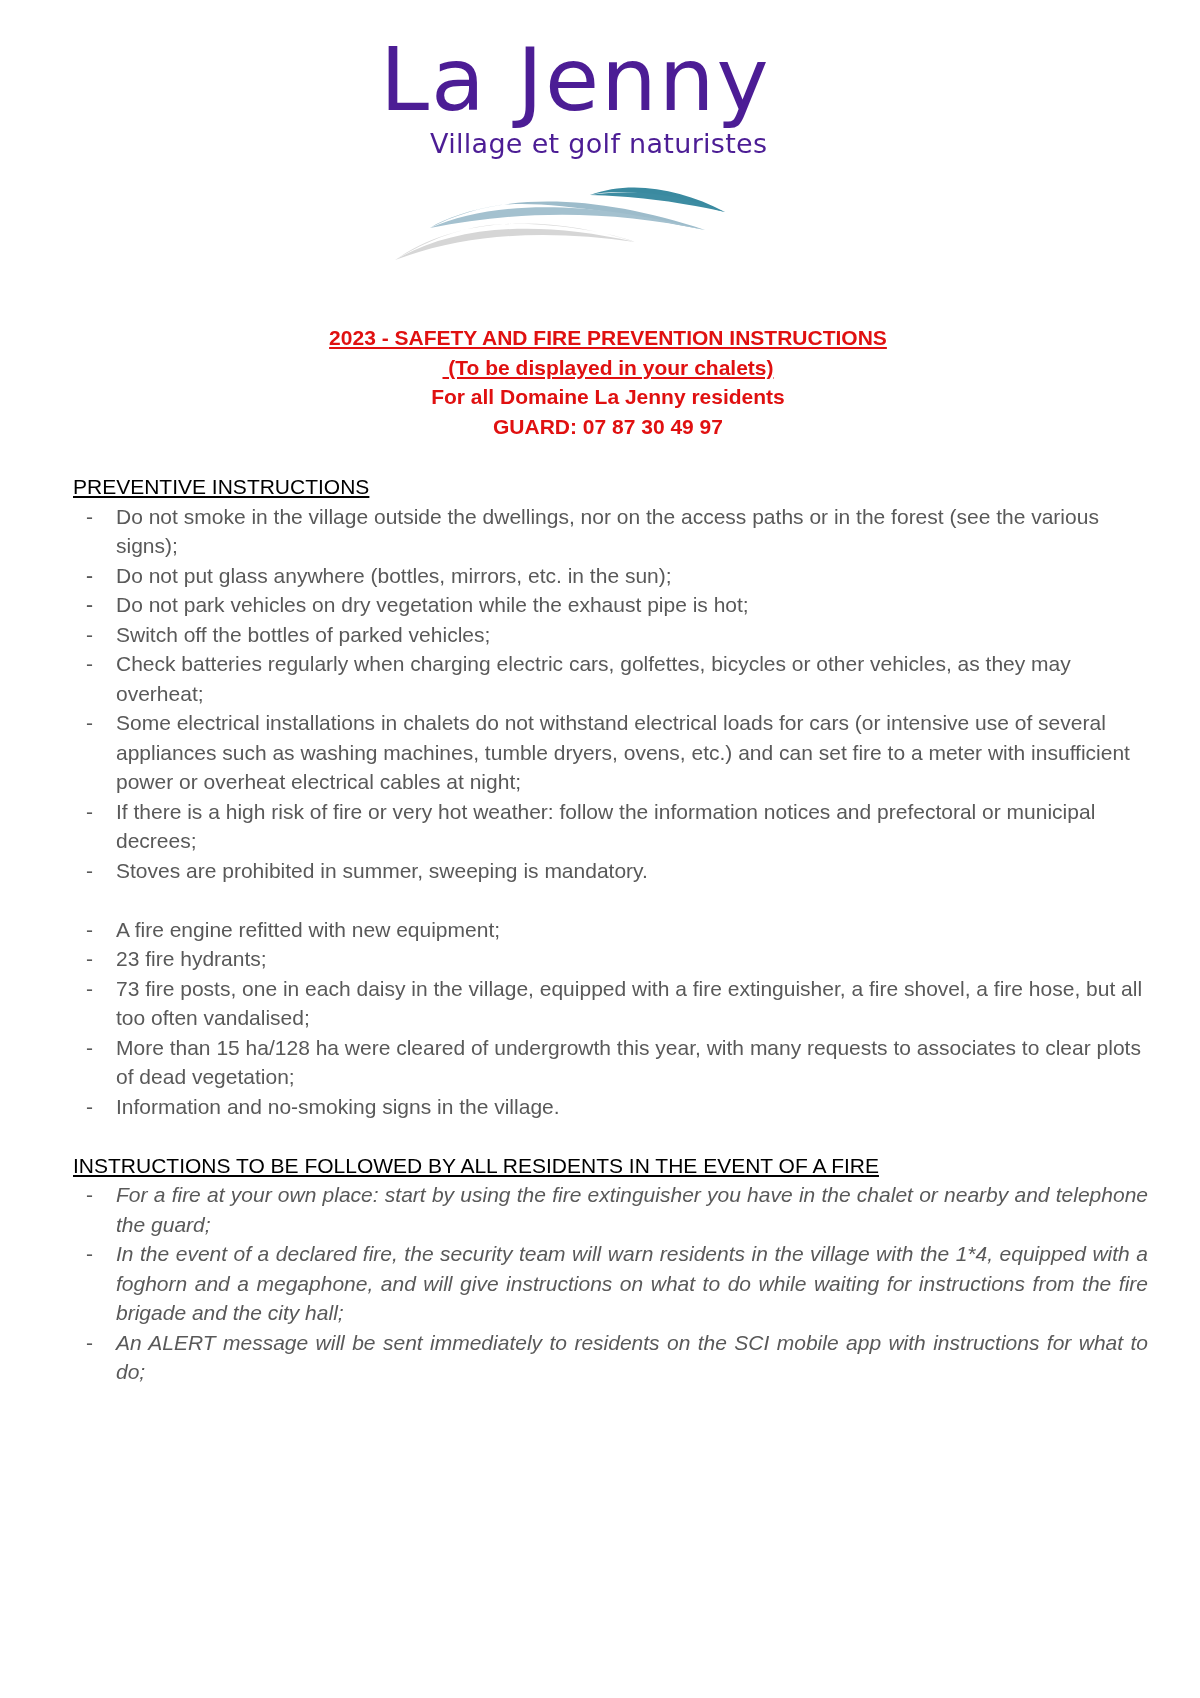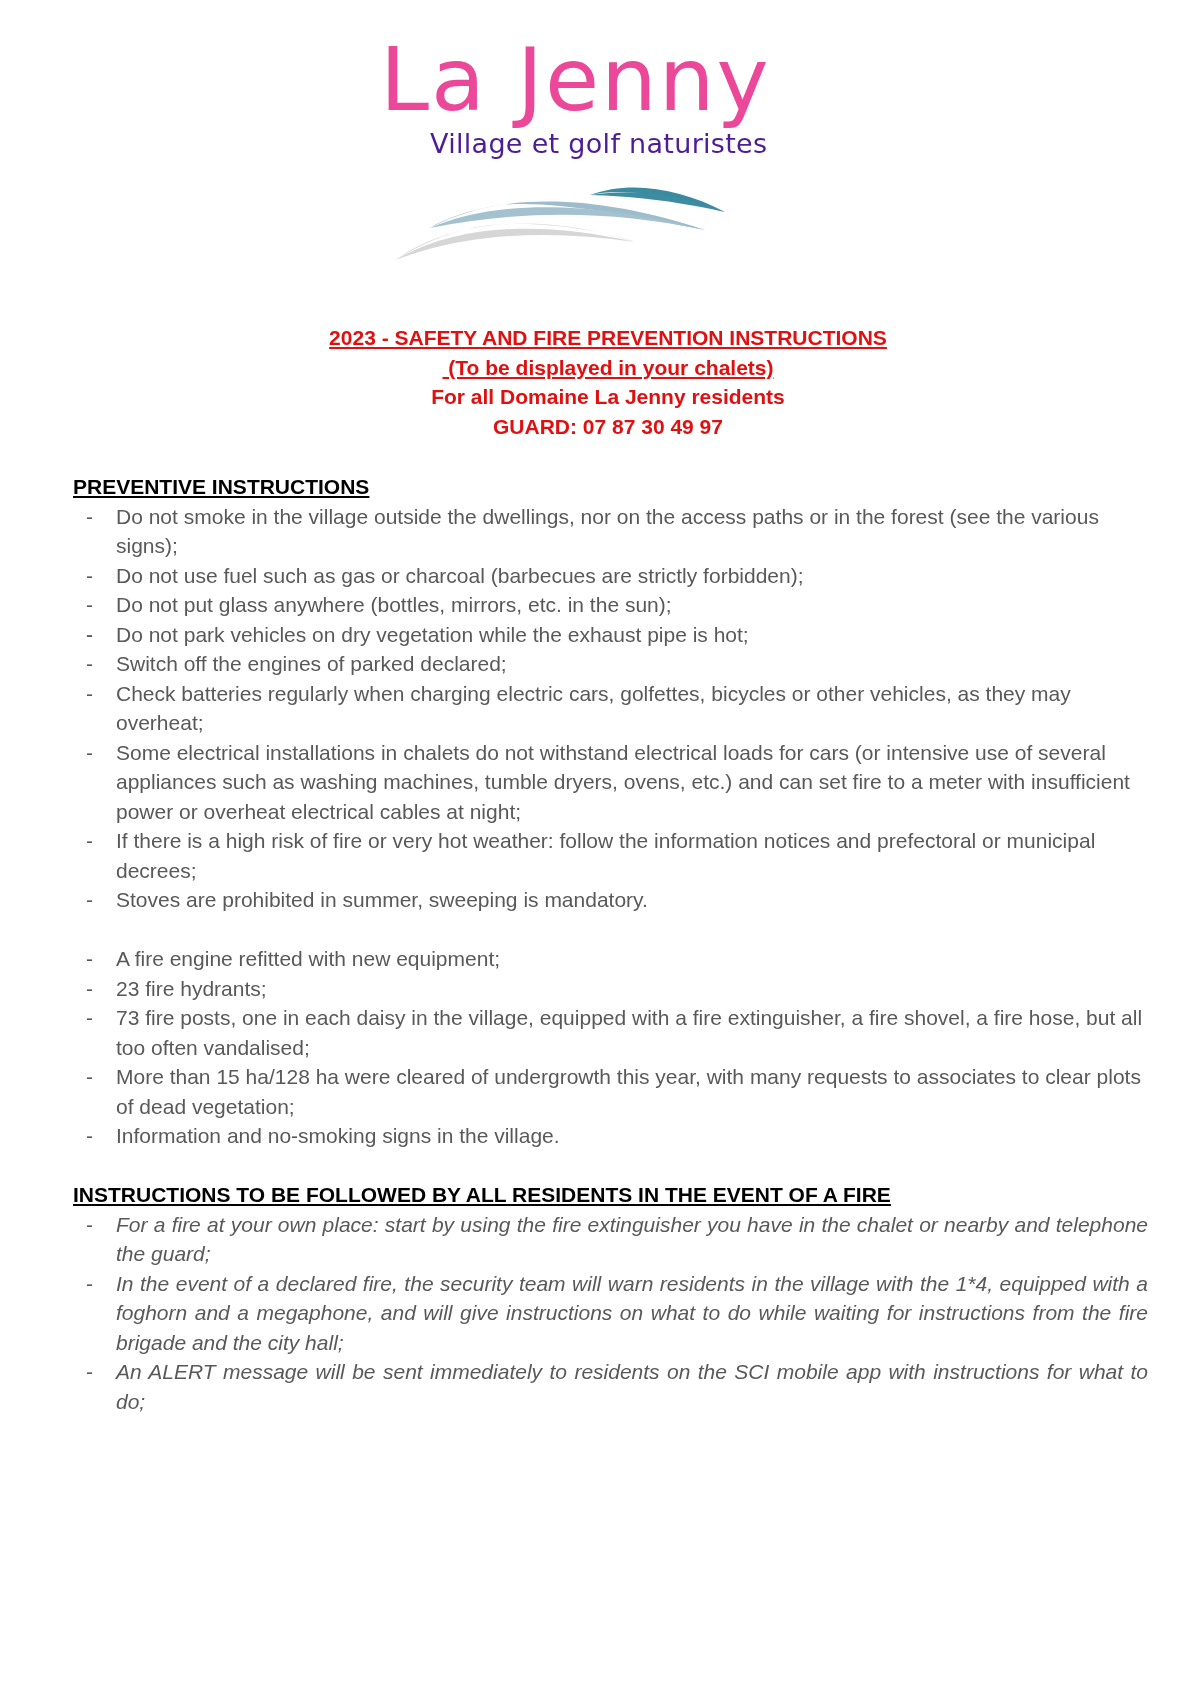--- a/index.html
+++ b/index.html
@@ -24,21 +24,21 @@
   .logo-title {
     position: absolute;
     left: 0;
     top: 0;
     width: 460px;
     text-align: left;
     font-family: "DejaVu Sans", sans-serif;
     font-size: 88px;
     line-height: 100px;
     letter-spacing: 2px;
-    color: #ec4899;
+    color: #4c1d95;
     font-weight: normal;
   }
   .logo-subtitle {
     position: absolute;
     left: 50px;
     top: 98px;
     font-family: "DejaVu Sans", sans-serif;
     font-size: 27px;
     color: #4c1d95;
     letter-spacing: 0.3px;
@@ -64,21 +64,21 @@
     position: absolute;
     left: 73px;
     top: 472px;
     width: 1075px;
     color: #595959;
     font-size: 21px;
     line-height: 29.5px;
   }
   .section-heading {
     color: #000;
-    font-weight: bold;
+    font-weight: normal;
     text-decoration: underline;
     margin: 0;
     font-size: 21px;
   }
   ul.bullets {
     list-style: none;
     margin: 0 0 29.5px 0;
     padding: 0;
   }
   ul.bullets li {
@@ -116,25 +116,25 @@
   <div class="u" style="white-space:pre;"> (To be displayed in your chalets)</div>
   <div>For all Domaine La Jenny residents</div>
   <div>GUARD: 07 87 30 49 97</div>
 </div>
 
 <div class="content">
 
   <h2 class="section-heading">PREVENTIVE INSTRUCTIONS</h2>
   <ul class="bullets">
     <li><span class="dash">-</span><span class="txt">Do not smoke in the village outside the dwellings, nor on the access paths or in the forest (see the various signs);</span></li>
-    <li><span class="dash">-</span><span class="txt">Do not use fuel such as gas or charcoal (barbecues are strictly forbidden);</span></li>
+    <li><span class="dash">-</span></li>
     <li><span class="dash">-</span><span class="txt">Do not put glass anywhere (bottles, mirrors, etc. in the sun);</span></li>
     <li><span class="dash">-</span></li>
     <li><span class="dash">-</span><span class="txt">Do not park vehicles on dry vegetation while the exhaust pipe is hot;</span></li>
-    <li><span class="dash">-</span><span class="txt">Switch off the engines of parked declared;</span></li>
+    <li><span class="dash">-</span><span class="txt">Switch off the bottles of parked vehicles;</span></li>
     <li><span class="dash">-</span><span class="txt">Check batteries regularly when charging electric cars, golfettes, bicycles or other vehicles, as they may overheat;</span></li>
     <li><span class="dash">-</span><span class="txt">Some electrical installations in chalets do not withstand electrical loads for cars (or intensive use of several appliances such as washing machines, tumble dryers, ovens, etc.) and can set fire to a meter with insufficient power or overheat electrical cables at night;</span></li>
     <li><span class="dash">-</span><span class="txt">If there is a high risk of fire or very hot weather: follow the information notices and prefectoral or municipal decrees;</span></li>
     <li><span class="dash">-</span><span class="txt">Stoves are prohibited in summer, sweeping is mandatory.</span></li>
   </ul>
 
   <ul class="bullets">
     <li><span class="dash">-</span><span class="txt">A fire engine refitted with new equipment;</span></li>
     <li><span class="dash">-</span><span class="txt">23 fire hydrants;</span></li>
     <li><span class="dash">-</span><span class="txt">73 fire posts, one in each daisy in the village, equipped with a fire extinguisher, a fire shovel, a fire hose, but all too often vandalised;</span></li>

